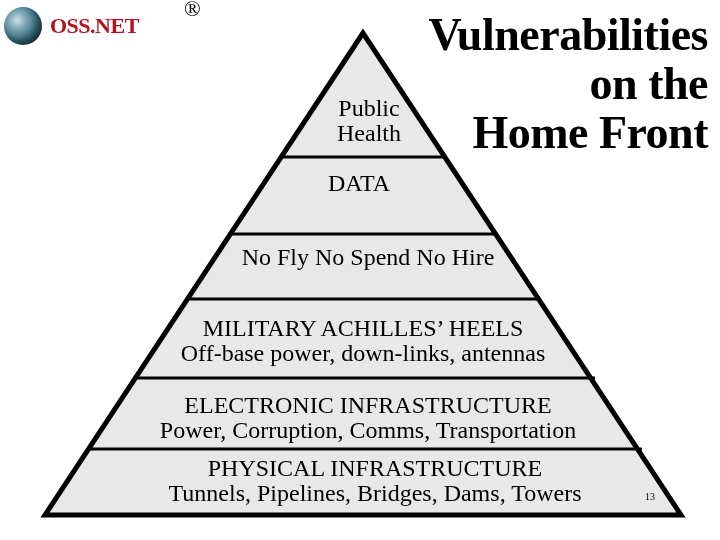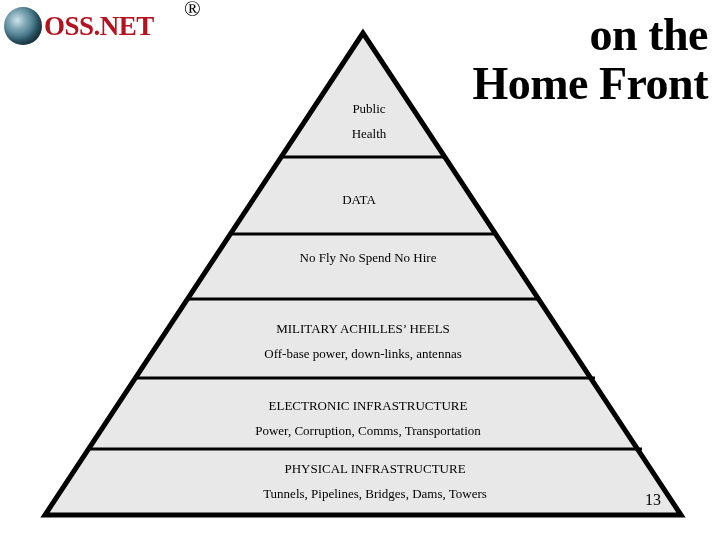--- a/index.html
+++ b/index.html
@@ -2,58 +2,59 @@
 <html><head>
 <meta charset="utf-8">
 <style>
   html, body { margin:0; padding:0; background:#ffffff; }
   body { width:720px; height:540px; position:relative; overflow:hidden;
          font-family:"Liberation Serif", "DejaVu Serif", serif; color:#000; }
   .logo { position:absolute; left:4px; top:6px; height:40px; display:flex; align-items:center; }
   .globe { width:38px; height:38px; border-radius:50%;
            background: radial-gradient(circle at 35% 35%, #cfe3ea 0%, #7fa7b5 25%, #3a6d80 55%, #1c3c4c 85%, #0f2430 100%);
            box-shadow: inset -4px -4px 6px rgba(0,0,0,0.35); }
-  .logo-text { font-family:"Liberation Serif", serif; font-weight:bold; font-size:27px;
-               color:#b3121e; margin-left:2px; letter-spacing:-0.5px; line-height:1; }
+  .logo-text { font-family:"Liberation Serif", serif; font-weight:bold; font-size:22px;
+               color:#b3121e; margin-left:8px; letter-spacing:-0.5px; line-height:1; }
   .reg { position:absolute; left:184px; top:-2px; font-size:22px; font-family:"Liberation Serif", serif; line-height:1; }
   .title { position:absolute; right:12px; top:10px; text-align:right;
            font-weight:bold; font-size:46px; line-height:49px; letter-spacing:-0.5px; }
   svg.pyr { position:absolute; left:0; top:0; }
-  .lbl { position:absolute; text-align:center; white-space:nowrap; font-size:13px; line-height:25px; }
-  .pagenum { position:absolute; left:645px; top:491px; font-size:16px; }
+  .lbl { position:absolute; text-align:center; white-space:nowrap; font-size:24px; line-height:25px; }
+  .pagenum { position:absolute; left:645px; top:491px; font-size:10px; }
 </style>
 </head>
 <body>
 
 <div class="logo">
   <div class="globe"></div>
   <span class="logo-text">OSS.NET</span>
 </div>
 <span class="reg">®</span>
 
 <div class="title">
+  <div>Vulnerabilities</div>
   <div>on the</div>
   <div>Home Front</div>
 </div>
 
 <svg class="pyr" width="720" height="540">
   <polygon points="363,33 45,515 681,515" fill="#e8e8e8" stroke="#000" stroke-width="5" stroke-linejoin="miter"></polygon>
   <line x1="280" y1="157" x2="446" y2="157" stroke="#000" stroke-width="3"></line>
   <line x1="229" y1="234" x2="497" y2="234" stroke="#000" stroke-width="3"></line>
   <line x1="186" y1="299" x2="540" y2="299" stroke="#000" stroke-width="3"></line>
   <line x1="134" y1="378" x2="595" y2="378" stroke="#000" stroke-width="3"></line>
   <line x1="87" y1="449" x2="642" y2="449" stroke="#000" stroke-width="3"></line>
 </svg>
 
 <div class="lbl" style="left:309px; top:96px; width:120px;">
   <div>Public</div>
   <div>Health</div>
 </div>
 
-<div class="lbl" style="left:259px; top:187px; width:200px;">
+<div class="lbl" style="left:259px; top:171px; width:200px;">
   <div>DATA</div>
 </div>
 
 <div class="lbl" style="left:218px; top:245px; width:300px;">
   <div>No Fly No Spend No Hire</div>
 </div>
 
 <div class="lbl" style="left:163px; top:316px; width:400px;">
   <div>MILITARY ACHILLES’ HEELS</div>
   <div>Off-base power, down-links, antennas</div>

